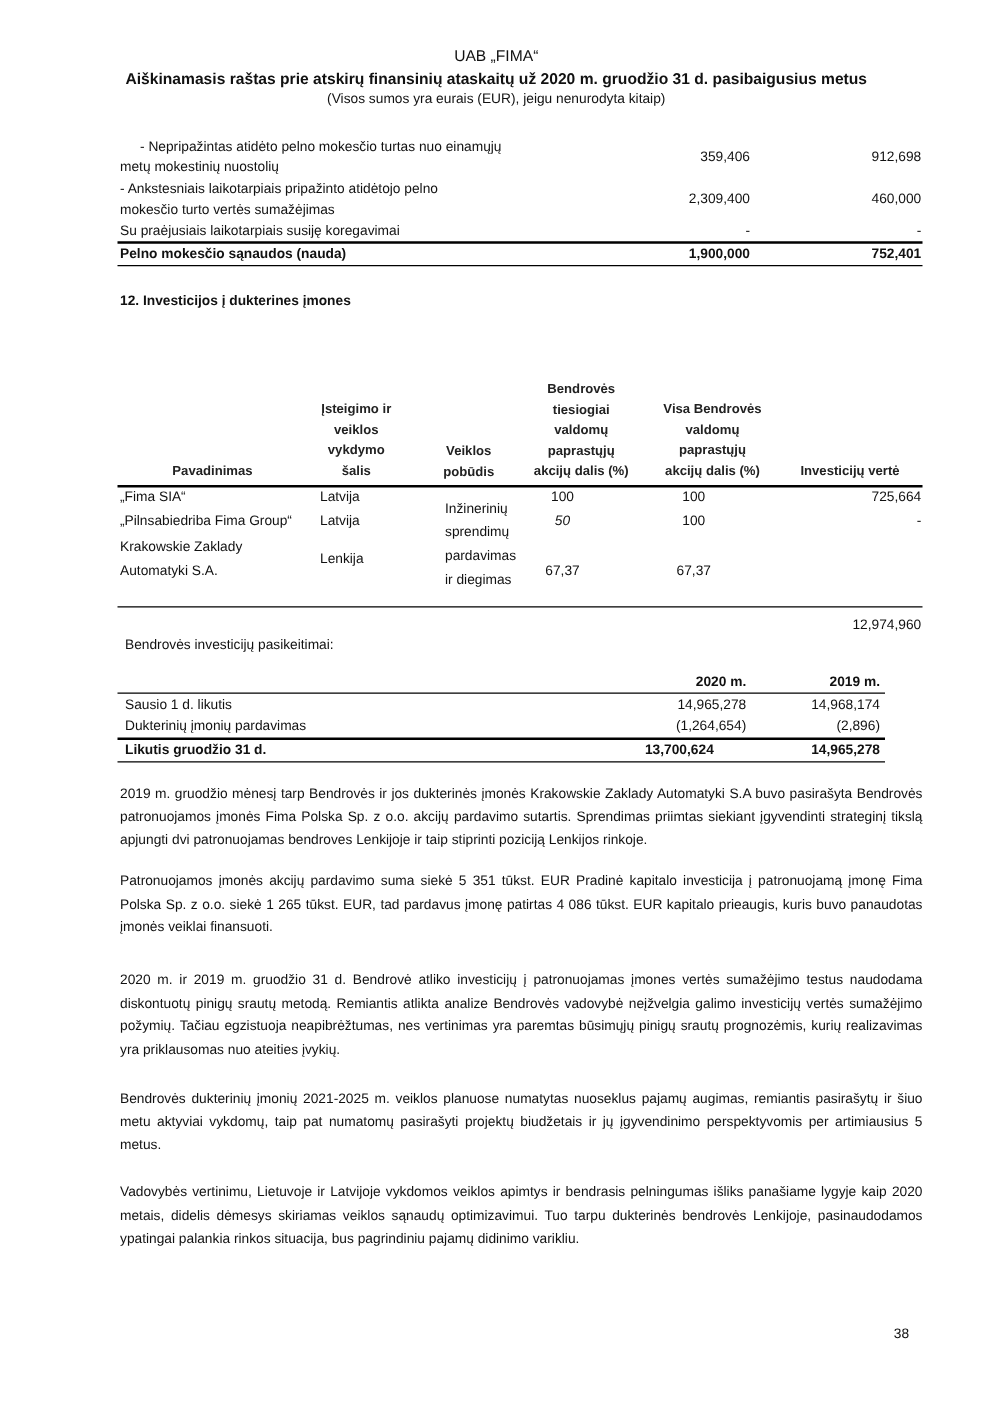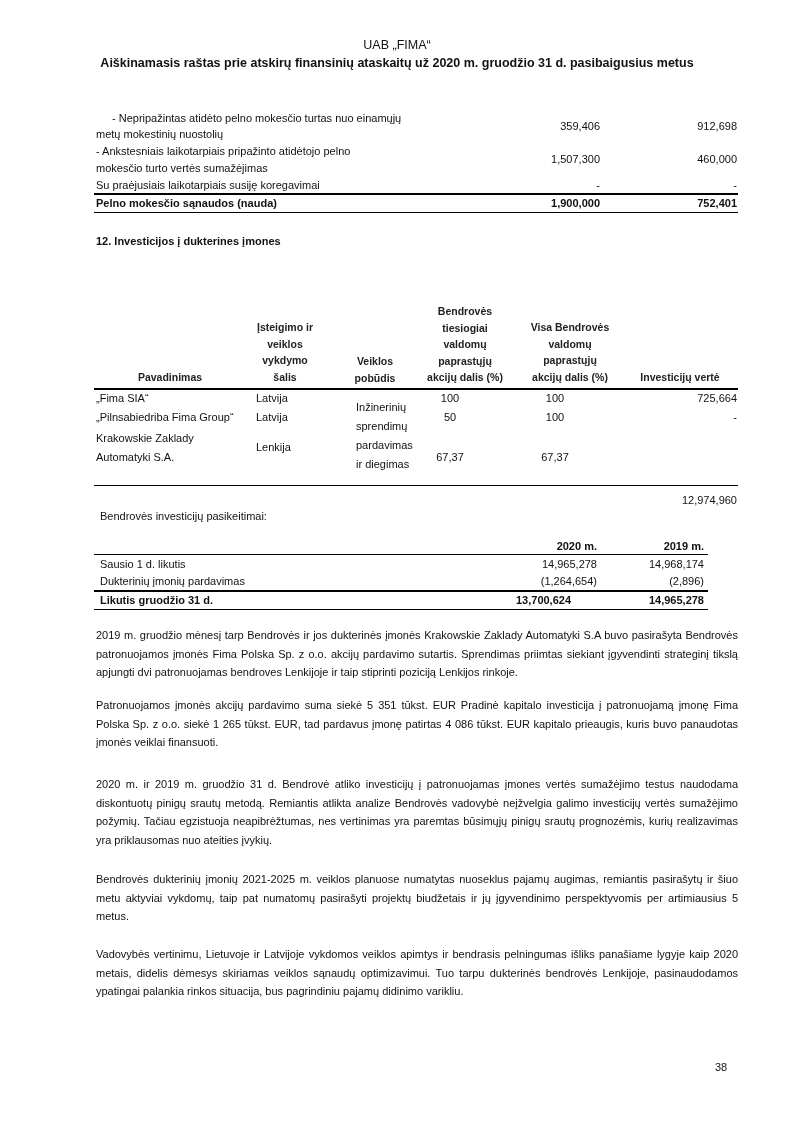--- a/index.html
+++ b/index.html
@@ -16,30 +16,31 @@
   .para { position: absolute; left: 96px; width: 642px; font-size: 11px; line-height: 18.5px; text-align: justify; }
   .hcell { position: absolute; font-size: 10.5px; line-height: 16.6px; text-align: center; font-weight: bold; color: #222; }
 </style>
 </head>
 <body>
 
 <div class="page">
 
   <div class="hdr" style="top:38px;font-size:12.5px;">UAB „FIMA“</div>
   <div class="hdr b" style="top:56px;font-size:12.5px;">Aiškinamasis raštas prie atskirų finansinių ataskaitų už 2020 m. gruodžio 31 d. pasibaigusius metus</div>
+  <div class="hdr" style="top:73px;font-size:11px;">(Visos sumos yra eurais (EUR), jeigu nenurodyta kitaip)</div>
 
   <div>
     <div class="abs t" style="left:112px;top:110px;">- Nepripažintas atidėto pelno mokesčio turtas nuo einamųjų</div>
     <div class="abs t" style="left:96px;top:126px;">metų mokestinių nuostolių</div>
     <div class="abs t r" style="left:500px;width:100px;top:118px;">359,406</div>
     <div class="abs t r" style="left:630px;width:107px;top:118px;">912,698</div>
 
     <div class="abs t" style="left:96px;top:143px;">- Ankstesniais laikotarpiais pripažinto atidėtojo pelno</div>
     <div class="abs t" style="left:96px;top:160px;">mokesčio turto vertės sumažėjimas</div>
-    <div class="abs t r" style="left:500px;width:100px;top:151px;">1,507,300</div>
+    <div class="abs t r" style="left:500px;width:100px;top:151px;">2,309,400</div>
     <div class="abs t r" style="left:630px;width:107px;top:151px;">460,000</div>
 
     <div class="abs t" style="left:96px;top:177px;">Su praėjusiais laikotarpiais susiję koregavimai</div>
     <div class="abs t r" style="left:500px;width:100px;top:177px;">-</div>
     <div class="abs t r" style="left:630px;width:107px;top:177px;">-</div>
 
     <div class="line" style="left:94px;width:644px;top:193px;height:1.5px;"></div>
     <div class="abs t b" style="left:96px;top:195px;">Pelno mokesčio sąnaudos (nauda)</div>
     <div class="abs t b r" style="left:500px;width:100px;top:195px;">1,900,000</div>
     <div class="abs t b r" style="left:630px;width:107px;top:195px;">752,401</div>
@@ -83,21 +84,21 @@
     <div class="line" style="left:94px;width:644px;top:388px;height:2px;"></div>
 
     <div class="abs t" style="left:96px;top:390px;">„Fima SIA“</div>
     <div class="abs t" style="left:256px;top:390px;">Latvija</div>
     <div class="abs t c" style="left:420px;width:60px;top:390px;">100</div>
     <div class="abs t c" style="left:520px;width:70px;top:390px;">100</div>
     <div class="abs t r" style="left:630px;width:107px;top:390px;">725,664</div>
 
     <div class="abs t" style="left:96px;top:409px;">„Pilnsabiedriba Fima Group“</div>
     <div class="abs t" style="left:256px;top:409px;">Latvija</div>
-    <div class="abs t c" style="left:420px;width:60px;top:409px;">50</div>
+    <div class="abs t c" style="left:420px;width:60px;top:409px;font-style:italic;">50</div>
     <div class="abs t c" style="left:520px;width:70px;top:409px;">100</div>
     <div class="abs t r" style="left:630px;width:107px;top:409px;">-</div>
 
     <div class="abs" style="left:300px;width:80px;top:398px;font-size:11px;line-height:19px;">
       <div style="padding-left:56px;white-space:nowrap;">Inžinerinių</div>
       <div style="padding-left:56px;white-space:nowrap;">sprendimų</div>
       <div style="padding-left:56px;white-space:nowrap;">pardavimas</div>
       <div style="padding-left:56px;white-space:nowrap;">ir diegimas</div>
     </div>
 

